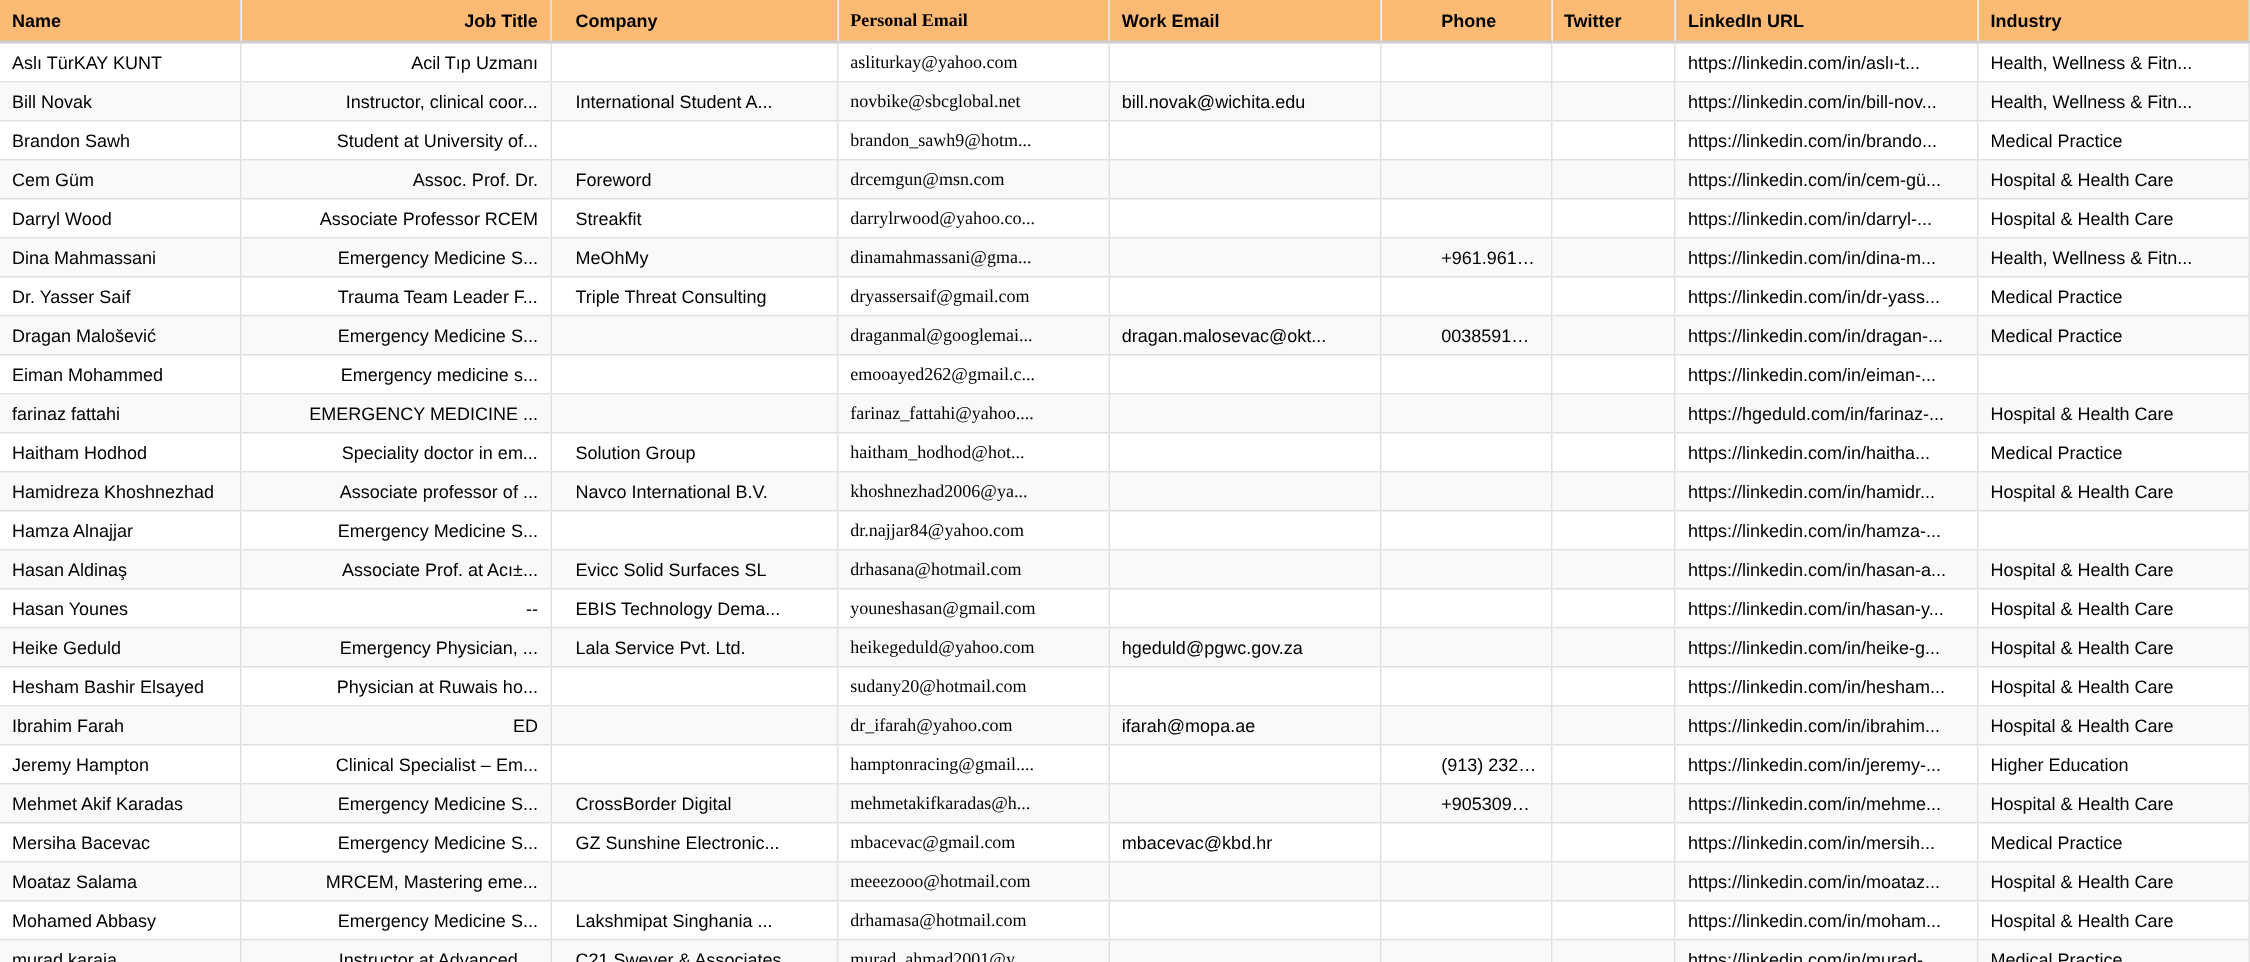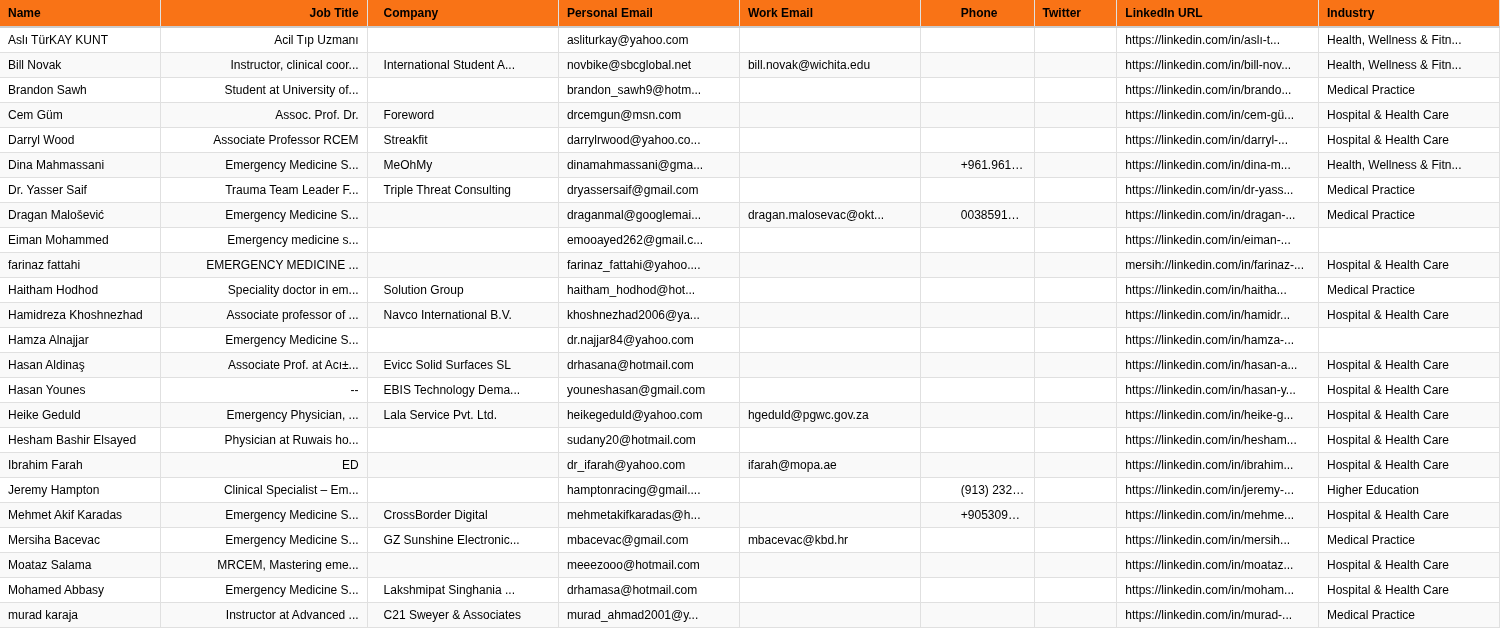--- a/index.html
+++ b/index.html
@@ -12,21 +12,21 @@
       font-size: 12px;
       background: #fff;
       overflow-x: auto;
     }
     table {
       width: 1500px;
       border-collapse: collapse;
       table-layout: fixed;
     }
     thead tr {
-      background: #f97316;
+      background: #fdba74;
     }
     thead th {
       text-align: left;
       padding: 6px 8px;
       font-weight: bold;
       font-size: 12px;
       border-bottom: 2px solid #ccc;
       border-right: 1px solid #e0e0e0;
       white-space: nowrap;
       overflow: hidden;
@@ -43,21 +43,21 @@
       padding: 5px 8px;
       font-size: 12px;
       border-right: 1px solid #e0e0e0;
       white-space: nowrap;
       overflow: hidden;
       text-overflow: ellipsis;
     }
     .col-name { width: 155px; }
     .col-jobtitle { width: 200px; text-align: right; }
     .col-company { width: 185px; padding-left: 16px; }
-    .col-personal-email { width: 175px; }
+    .col-personal-email { width: 175px; font-family: Liberation Serif, serif; }
     .col-work-email { width: 175px; }
     .col-phone { width: 110px; padding-left: 40px; }
     .col-twitter { width: 80px; }
     .col-linkedin { width: 195px; }
     .col-industry { width: 175px; }
   </style>
 </head>
 <body>
 
 <table>
@@ -175,21 +175,21 @@
         <td class="col-industry"></td>
       </tr>
       <tr>
         <td class="col-name">farinaz fattahi</td>
         <td class="col-jobtitle">EMERGENCY MEDICINE ...</td>
         <td class="col-company"></td>
         <td class="col-personal-email">farinaz_fattahi@yahoo....</td>
         <td class="col-work-email"></td>
         <td class="col-phone"></td>
         <td class="col-twitter"></td>
-        <td class="col-linkedin">mersih://linkedin.com/in/farinaz-...</td>
+        <td class="col-linkedin">https://hgeduld.com/in/farinaz-...</td>
         <td class="col-industry">Hospital &amp; Health Care</td>
       </tr>
       <tr>
         <td class="col-name">Haitham Hodhod</td>
         <td class="col-jobtitle">Speciality doctor in em...</td>
         <td class="col-company">Solution Group</td>
         <td class="col-personal-email">haitham_hodhod@hot...</td>
         <td class="col-work-email"></td>
         <td class="col-phone"></td>
         <td class="col-twitter"></td>

